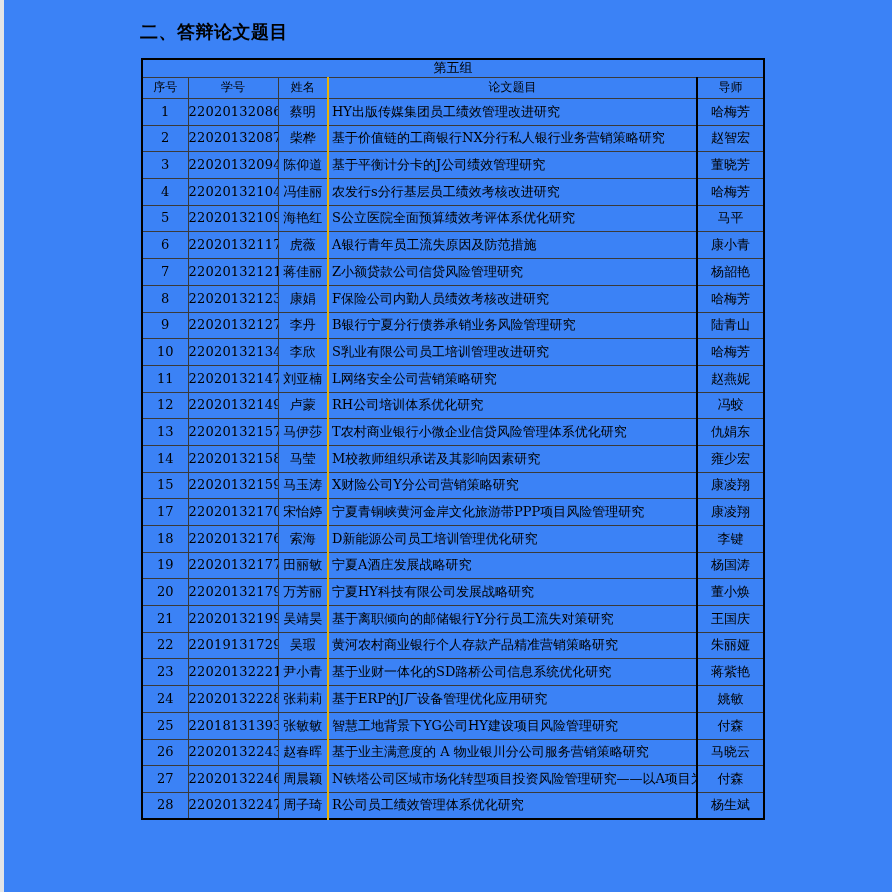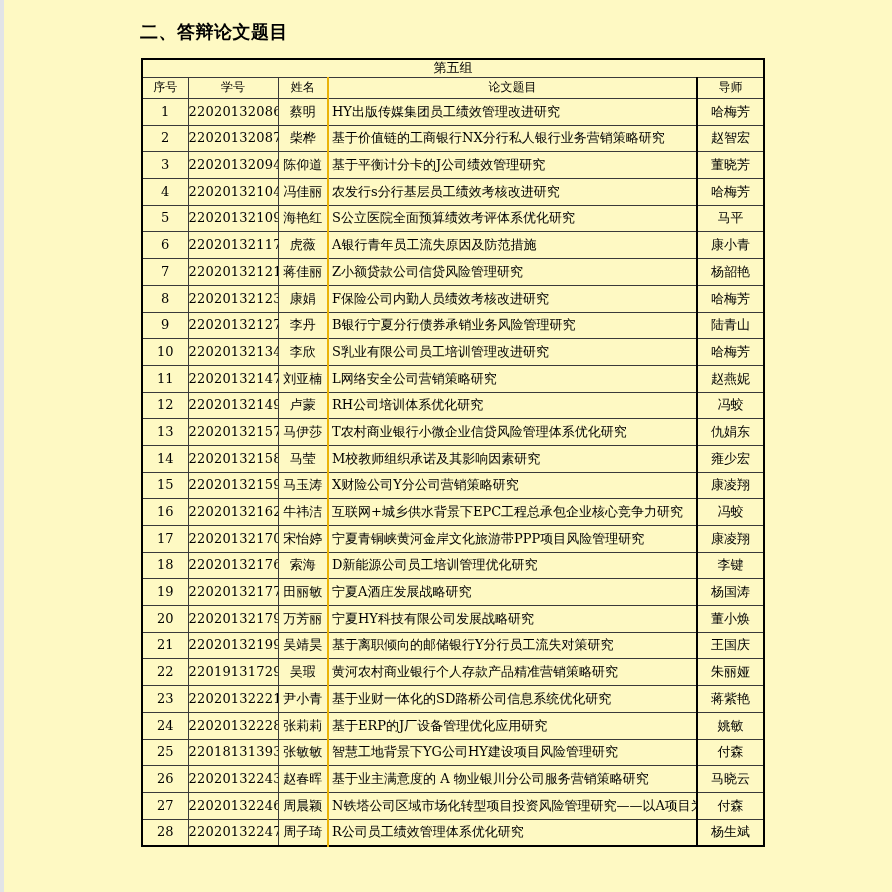--- a/index.html
+++ b/index.html
@@ -9,21 +9,21 @@
     height: 892px;
     background: #ffffff;
     font-family: "DejaVu Serif", "Liberation Serif", serif;
     color: #000000;
     overflow: hidden;
   }
   .page {
     position: relative;
     width: 892px;
     height: 892px;
-    background: #fef9c3;
+    background: #3b82f6;
   }
   .left-strip {
     position: absolute;
     left: 0;
     top: 0;
     width: 4px;
     height: 892px;
     background: #e2e4e7;
   }
   .heading {
@@ -212,27 +212,20 @@
           <td class="c-advisor">雍少宏</td>
         </tr>
         <tr>
           <td class="c-no">15</td>
           <td class="c-id">22020132159</td>
           <td class="c-name">马玉涛</td>
           <td class="c-title">X财险公司Y分公司营销策略研究</td>
           <td class="c-advisor">康凌翔</td>
         </tr>
         <tr>
-          <td class="c-no">16</td>
-          <td class="c-id">22020132162</td>
-          <td class="c-name">牛祎洁</td>
-          <td class="c-title">互联网+城乡供水背景下EPC工程总承包企业核心竞争力研究</td>
-          <td class="c-advisor">冯蛟</td>
-        </tr>
-        <tr>
           <td class="c-no">17</td>
           <td class="c-id">22020132170</td>
           <td class="c-name">宋怡婷</td>
           <td class="c-title">宁夏青铜峡黄河金岸文化旅游带PPP项目风险管理研究</td>
           <td class="c-advisor">康凌翔</td>
         </tr>
         <tr>
           <td class="c-no">18</td>
           <td class="c-id">22020132176</td>
           <td class="c-name">索海</td>

